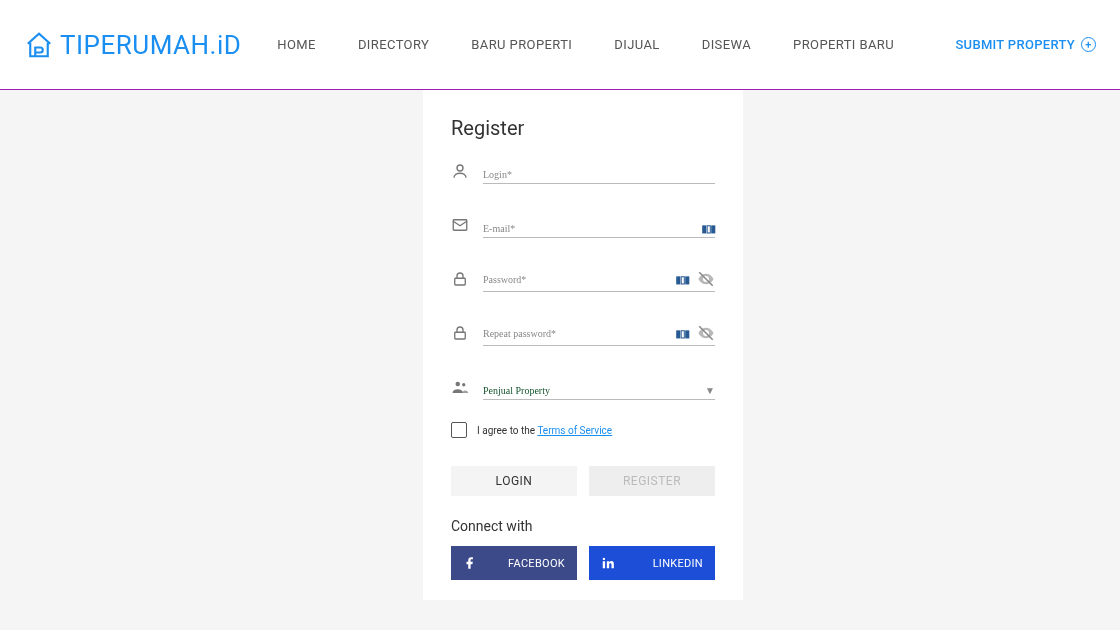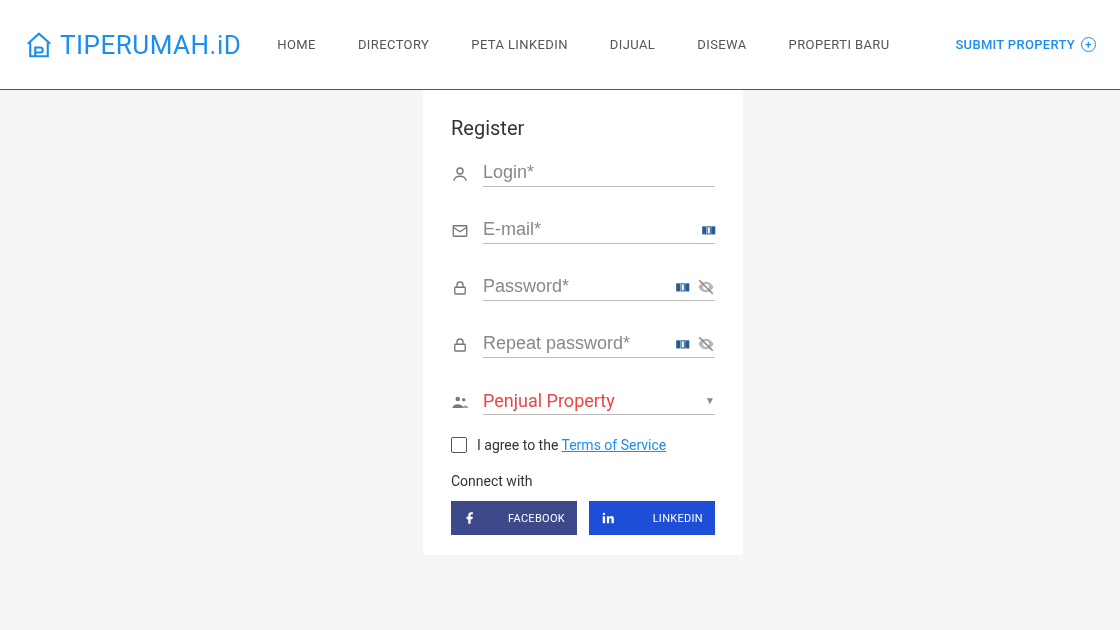--- a/index.html
+++ b/index.html
@@ -94,46 +94,47 @@
     position: relative;
     border-bottom: 1px solid #bbb;
     padding-bottom: 3px;
     display: flex;
     align-items: center;
   }
   .field-row input, .field-row .select-text {
     border: none;
     outline: none;
     width: 100%;
-    font-size: 18px;
-    color: #ef4444;
+    font-size: 10px;
+    color: #14532d;
     background: transparent;
+    font-family: Liberation Serif, serif;
   }
   .field-row input::placeholder { color: #888; }
   .trailing {
     display: flex;
     align-items: center;
     gap: 8px;
   }
   .small-glyph {
     font-size: 10px;
     color: #275a92;
     letter-spacing: -1px;
     font-weight: bold;
   }
   .eye-off { color: #888; display:flex; align-items:center; }
   .select-row { margin-bottom: 22px; }
   .select-caret { color: #888; font-size: 10px; }
   .terms-row {
     display: flex;
     align-items: center;
     gap: 10px;
-    font-size: 14px;
+    font-size: 10px;
     color: #333;
-    margin-bottom: 20px;
+    margin-bottom: 28px;
   }
   .checkbox {
     width: 16px; height: 16px;
     border: 1.5px solid #555;
     border-radius: 2px;
     cursor: pointer;
   }
   .terms-link {
     color: #1a8ef1;
     text-decoration: underline;
@@ -196,21 +197,21 @@
     <svg width="30" height="30" viewBox="0 0 24 24" fill="none" stroke="#1a8ef1" stroke-width="1.7">
       <path d="M3 11 L12 3 L21 11"></path>
       <path d="M5 10 V21 H19 V10"></path>
       <path d="M9 21 V14 H13 M13 14 A2 2 0 0 1 13 18 H9"></path>
     </svg>
     <span>TIPERUMAH.iD</span>
   </div>
   <div class="nav">
     <span class="nav-item">HOME</span>
     <span class="nav-item">DIRECTORY</span>
-    <span class="nav-item">PETA LINKEDIN</span>
+    <span class="nav-item">BARU PROPERTI</span>
     <span class="nav-item">DIJUAL</span>
     <span class="nav-item">DISEWA</span>
     <span class="nav-item">PROPERTI BARU</span>
   </div>
   <div class="submit-link">
     <span>SUBMIT PROPERTY</span>
     <span class="plus">+</span>
   </div>
 </div>
 
@@ -302,20 +303,24 @@
       </div>
     </div>
 
     <div class="terms-row">
       <span class="checkbox"></span>
       <span>
         <span>I agree to the </span><span class="terms-link">Terms of Service</span>
       </span>
     </div>
 
+    <div class="btn-row">
+      <div class="btn btn-login">LOGIN</div>
+      <div class="btn btn-register">REGISTER</div>
+    </div>
 
     <div class="connect-label">Connect with</div>
     <div class="social-row">
       <div class="social-btn social-fb">
         <svg width="14" height="14" viewBox="0 0 24 24" fill="#fff">
             <path d="M13 22v-8h3l1-4h-4V7.5c0-1 .3-2 2-2h2V2h-3c-3 0-5 1.8-5 5v3H6v4h3v8h4z"></path>
           </svg>
         <span>FACEBOOK</span>
       </div>
       <div class="social-btn social-li">

